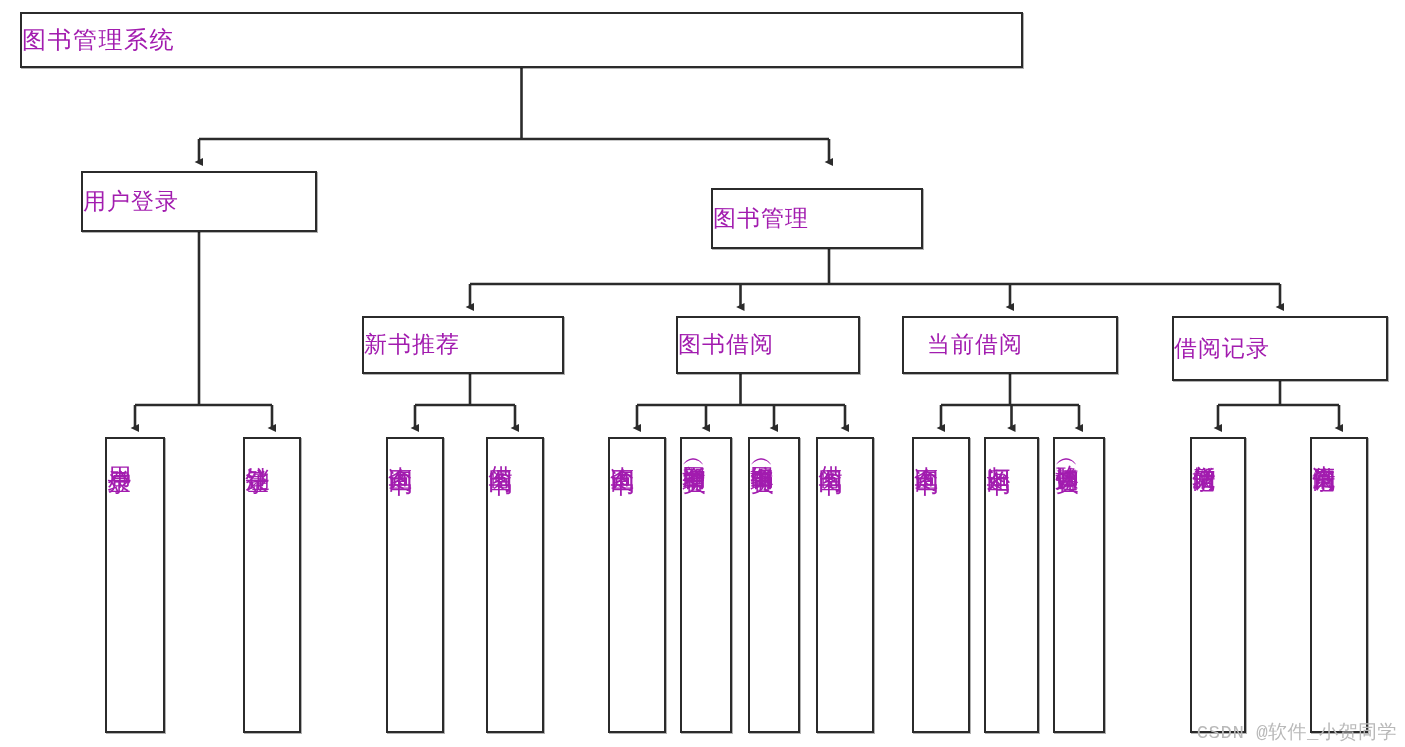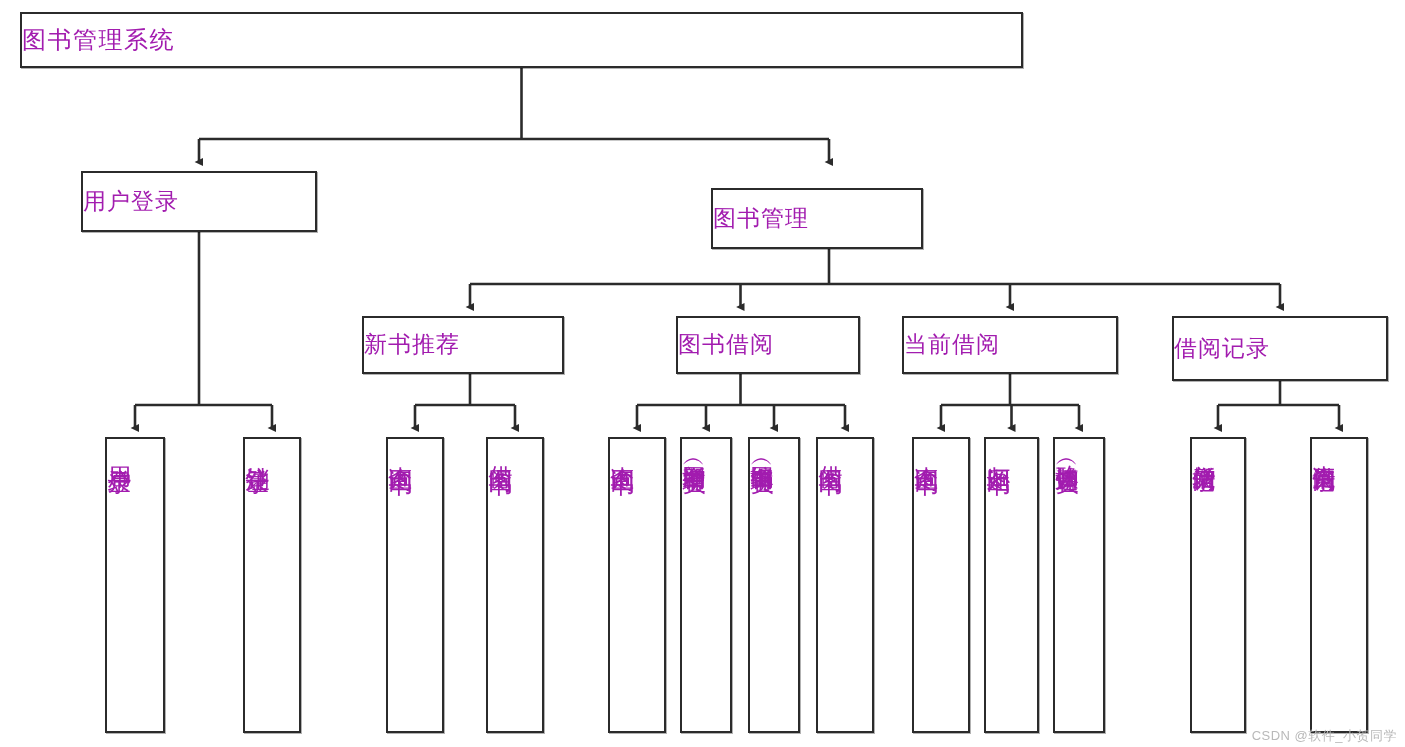--- a/index.html
+++ b/index.html
@@ -49,25 +49,25 @@
     font-size:24px;
     line-height:1.02;
     letter-spacing:2px;
     white-space:nowrap;
     height:auto;
   }
   .node.v.tall .lbl{font-size:23px;letter-spacing:1px;}
   .watermark{
     position:absolute;
     right:8px;bottom:2px;
-    font-size:13px;
+    font-size:19px;
     color:#b9b9b9;
     letter-spacing:0.5px;
     white-space:nowrap;
-    font-family:Liberation Sans, sans-serif;
+    font-family:Liberation Mono, monospace;
   }
 </style>
 </head>
 <body>
 
 <div id="diagram">
   <svg class="edge-layer" id="edges" width="1405" height="747" viewBox="0 0 1405 747" xmlns="http://www.w3.org/2000/svg">
     <defs>
       <marker id="arrowhead" markerWidth="9" markerHeight="9" refX="4.5" refY="4.4" orient="auto" markerUnits="userSpaceOnUse">
         <path d="M0.6,0.4 L8.4,0.4 L4.5,8.8 Z" fill="#2b2b2b"></path>
@@ -118,21 +118,21 @@
       </div>
       <div class="node h" style="left: 711px; top: 188px; width: 212px; height: 61px;">
         <span class="lbl">图书管理</span>
       </div>
       <div class="node h" style="left: 362px; top: 316px; width: 202px; height: 58px;">
         <span class="lbl">新书推荐</span>
       </div>
       <div class="node h" style="left: 633px; top: 316px; width: 184px; height: 58px; margin-left: 43px;">
         <span class="lbl">图书借阅</span>
       </div>
-      <div class="node h" style="left: 902px; top: 316px; width: 216px; height: 58px;">
+      <div class="node h" style="left: 902px; top: 316px; width: 216px; height: 58px; padding-left: 23px;">
         <span class="lbl">当前借阅</span>
       </div>
       <div class="node h" style="left: 1172px; top: 316px; width: 216px; height: 65px;">
         <span class="lbl">借阅记录</span>
       </div>
       <div class="node v" style="left: 105px; top: 437px; width: 60px; height: 296px;">
         <span class="lbl">用户登录</span>
       </div>
       <div class="node v" style="left: 243px; top: 437px; width: 58px; height: 296px;">
         <span class="lbl">注销登录</span>

